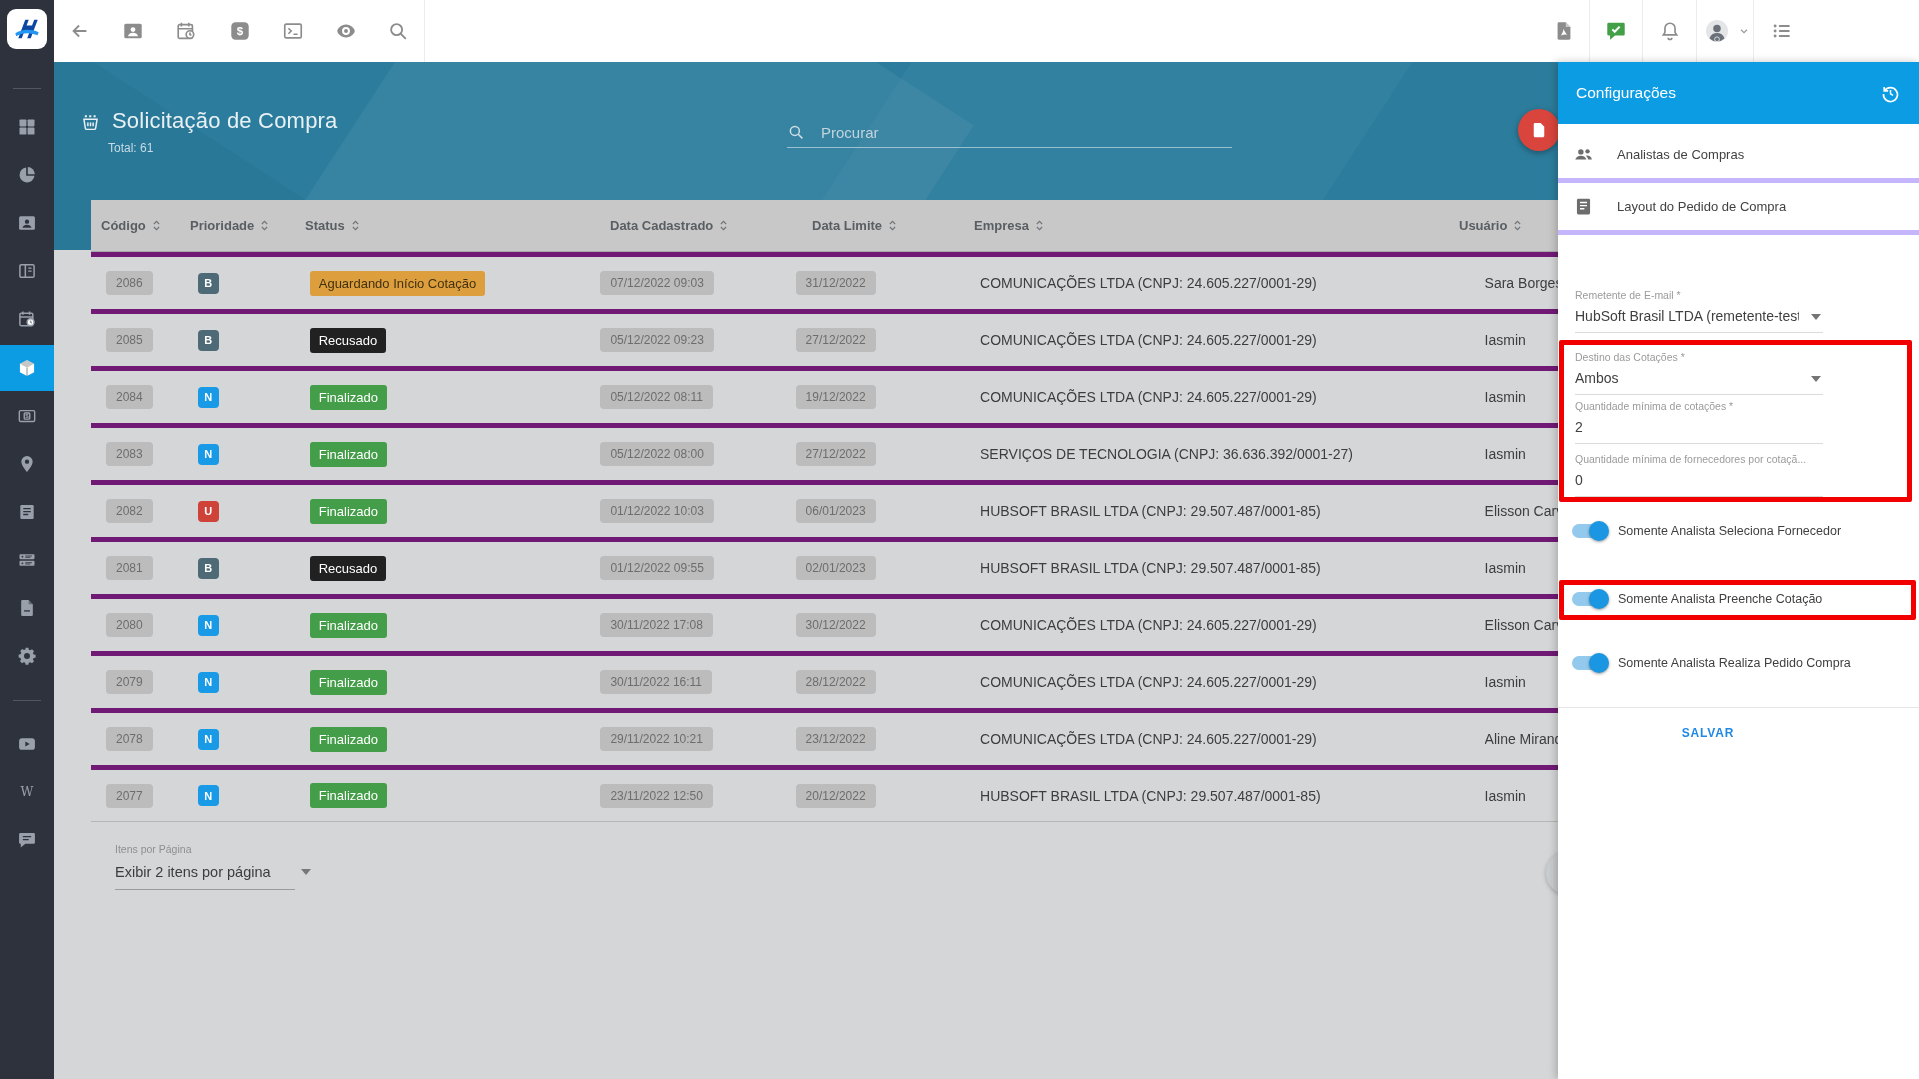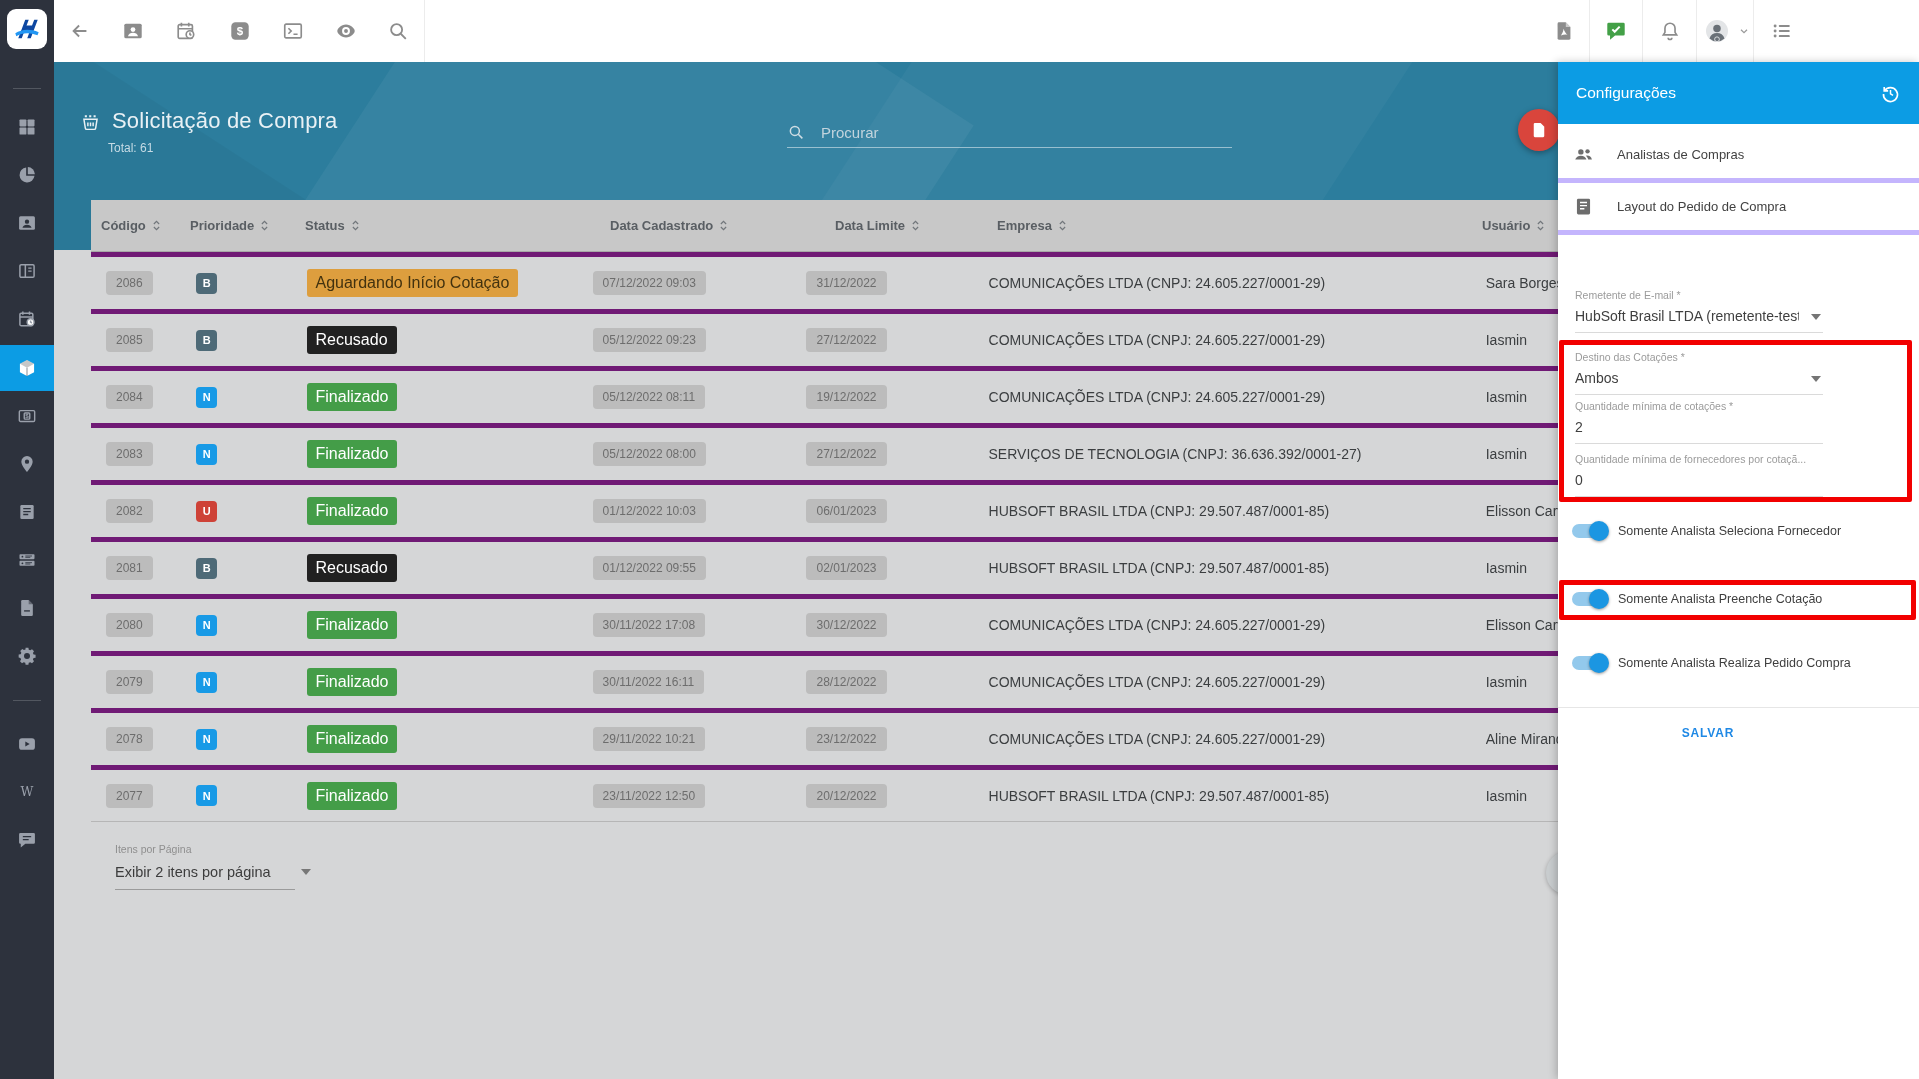--- a/index.html
+++ b/index.html
@@ -50,27 +50,27 @@
   #edge-btn { position: absolute; left: 1492px; top: 789px; width: 44px; height: 44px; border-radius: 50%; background: #c9cdcf; box-shadow: 0 1px 4px rgba(0,0,0,.25); z-index: 2; }
 
   
   #table { position: absolute; left: 37px; top: 138px; width: 1467px; z-index: 2; }
   .t-header { display: flex; height: 52px; background: #c8c8c8; align-items: center; border-bottom: 1px solid #a8a8a8; }
   .th-cell { display: flex; align-items: center; gap: 6px; font-size: 13px; font-weight: bold; color: #595e63; cursor: pointer; }
   .th-cell .sort { color: #71767b; }
   .th-cell .sort svg { width: 9px; height: 13px; }
   .t-row { display: flex; height: 57px; align-items: center; border-top: 5px solid #701a75; cursor: pointer; }
   .t-row:last-child { border-bottom: 1px solid #b6b6b6; }
-  .c1 { width: 99px; } .c2 { width: 115px; } .c3 { width: 305px; } .c4 { width: 225px; }
+  .c1 { width: 99px; } .c2 { width: 115px; } .c3 { width: 305px; } .c4 { width: 202px; }
   .c5 { width: 162px; } .c6 { width: 485px; } .c7 { width: 76px; overflow: hidden; }
   .t-header .c1 { padding-left: 10px; }
   .chip { display: inline-block; background: #bcbcbc; color: #6d6d6d; border-radius: 4px; font-size: 12px; padding: 5px 10px; white-space: nowrap; }
   .cell-codigo { margin-left: 15px; }
   .pri { width: 21px; height: 21px; margin-left: 11px; border-radius: 4px; color: #fff; font-size: 11px; font-weight: bold; display: flex; align-items: center; justify-content: center; }
-  .status { display: inline-block; margin-left: 12px; border-radius: 3px; font-size: 16px; padding: 5px 9px; white-space: nowrap; }
+  .status { display: inline-block; margin-left: 12px; border-radius: 3px; font-size: 13px; padding: 5px 9px; white-space: nowrap; }
   .status.warning { background: #dd9e3e; color: #42320f; }
   .status.dark { background: #212121; color: #fff; }
   .status.success { background: #449d48; color: #fff; }
   .cell-cad { margin-left: 8px; } .cell-lim { margin-left: 8px; }
   .cell-emp, .cell-usr { font-size: 14px; color: #3b3e40; white-space: nowrap; margin-left: 36px; }
 
   
   #pagination { position: absolute; left: 61px; top: 781px; z-index: 2; }
   #pagination .pg-label { font-size: 10.5px; color: #8f8f8f; }
   #pagination .pg-select { display: flex; align-items: center; gap: 30px; margin-top: 9px; font-size: 14.5px; color: #3c3c3c; cursor: pointer; }

